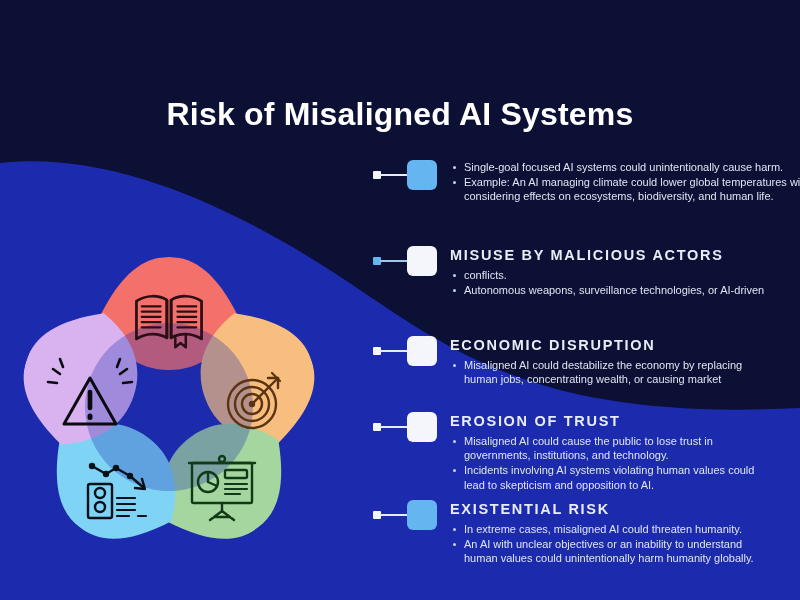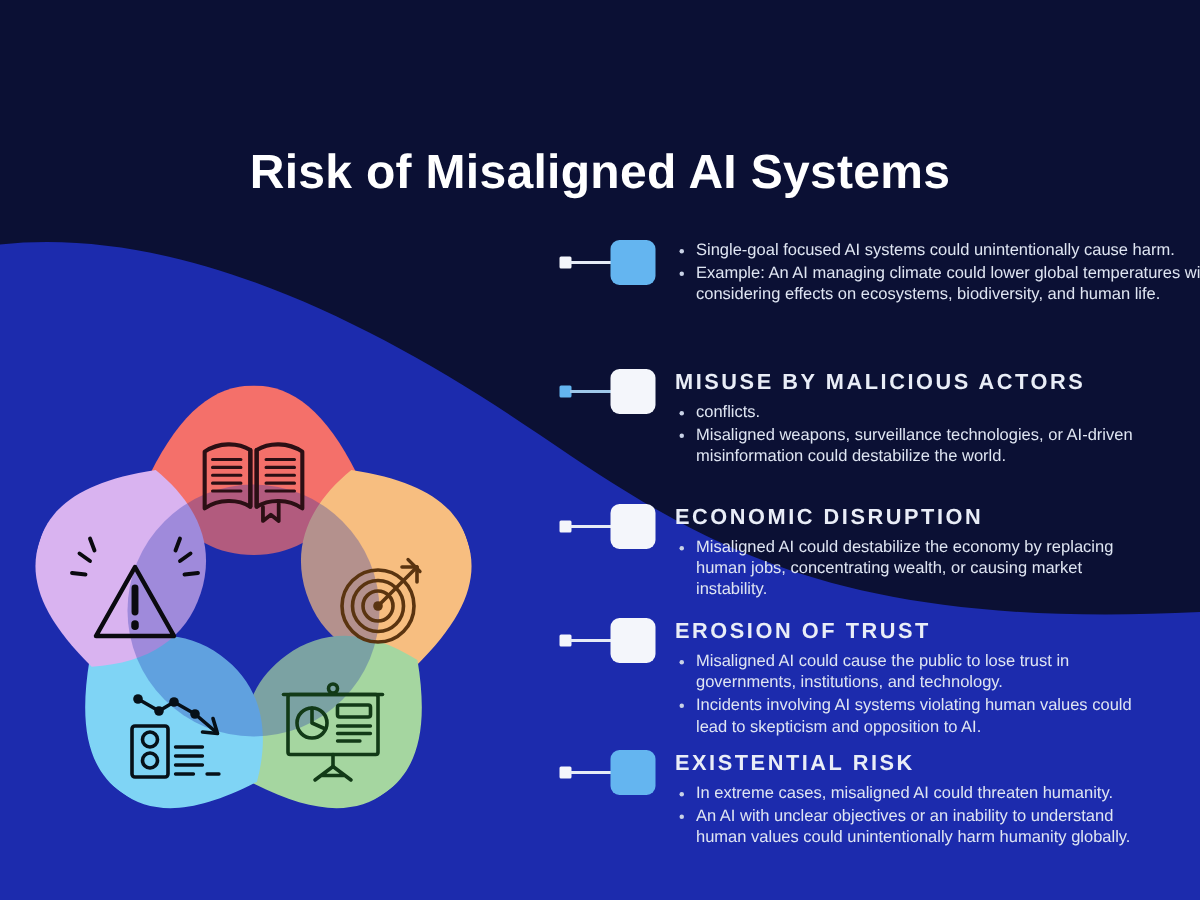--- a/index.html
+++ b/index.html
@@ -265,41 +265,39 @@
       </div>
       <div class="item-body">
         <h3 class="item-title">MISUSE BY MALICIOUS ACTORS</h3>
         <ul class="bullets">
           <li>
             <span class="bdot"></span>
             <span class="l2">conflicts.</span>
           </li>
           <li>
             <span class="bdot"></span>
-            <span>Misaligned weapons, surveillance technologies, or AI-driven</span>
-            <span class="l2">misinformation could destabilize the world.</span>
+            <span>Autonomous weapons, surveillance technologies, or AI-driven</span>
           </li>
         </ul>
       </div>
     </div>
 
     <div class="item" style="top:176px;">
       <div class="marker">
         <span class="dot" style="background:#f4f6fb;"></span>
         <span class="line" style="background:#e6ebf6;"></span>
         <span class="square" style="background:#f4f6fb;"></span>
       </div>
       <div class="item-body">
         <h3 class="item-title">ECONOMIC DISRUPTION</h3>
         <ul class="bullets">
           <li>
             <span class="bdot"></span>
             <span>Misaligned AI could destabilize the economy by replacing</span>
             <span class="l2">human jobs, concentrating wealth, or causing market</span>
-            <span class="l2">instability.</span>
           </li>
         </ul>
       </div>
     </div>
 
     <div class="item" style="top:252px;">
       <div class="marker">
         <span class="dot" style="background:#f4f6fb;"></span>
         <span class="line" style="background:#e6ebf6;"></span>
         <span class="square" style="background:#f4f6fb;"></span>

